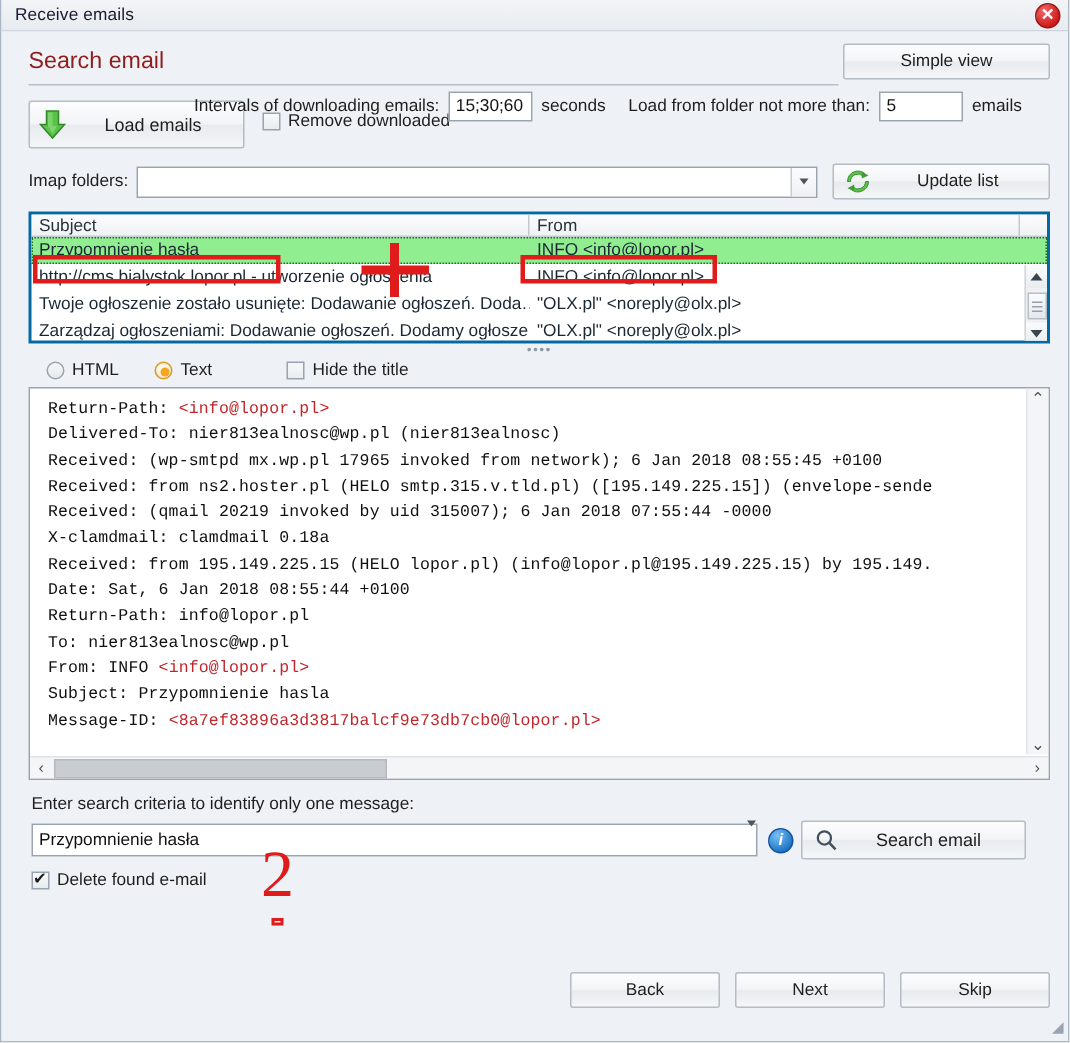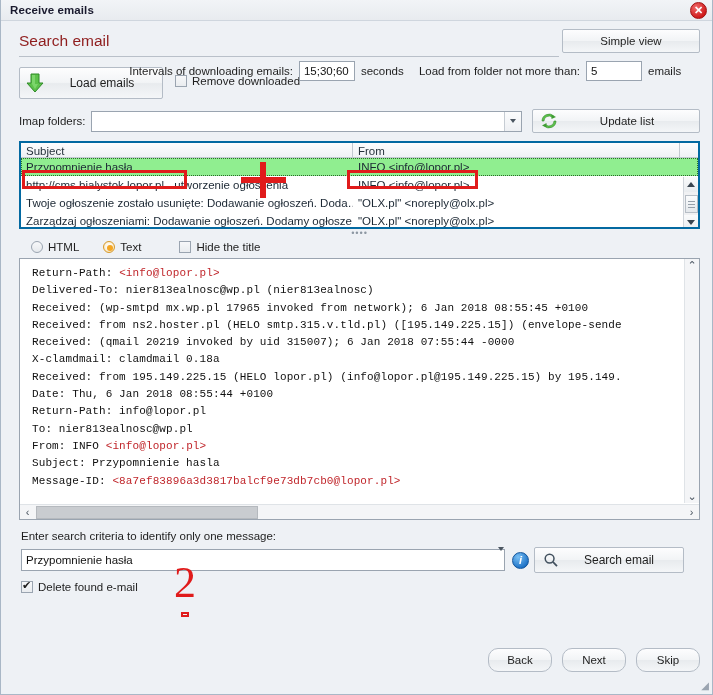--- a/index.html
+++ b/index.html
@@ -20,21 +20,21 @@
 
   
   .titlebar {
     position: relative;
     height: 21px;
     background: linear-gradient(to bottom, #f2f4f7 0%, #e8ebef 100%);
     border-bottom: 1px solid #cfd6de;
     display: flex; align-items: center;
   }
   .titlebar .title {
-    font-size: 11.5px; font-weight: bold; color: #1a1a2e;
+    font-size: 11.5px; font-weight: normal; color: #1a1a2e;
     margin-left: 9px; letter-spacing: .1px;
   }
   .close-btn {
     position: absolute; right: 5px; top: 2px;
     width: 17px; height: 17px; border-radius: 50%;
     background: radial-gradient(circle at 35% 30%, #f06a6a, #cf1a1a 72%);
     border: 1px solid #a01212;
     display: flex; align-items: center; justify-content: center;
     color: #fff; font-size: 11px; font-weight: bold; line-height: 1;
     cursor: pointer;
@@ -127,21 +127,21 @@
   .combo .arrowbox {
     width: 17px; height: 100%;
     border-left: 1px solid #c6ccd3;
     background: linear-gradient(to bottom,#fbfcfd,#eef0f3);
     display: flex; align-items: center; justify-content: center; cursor: pointer;
   }
   .caret-dn {
     width: 0; height: 0; border-left: 3.5px solid transparent;
     border-right: 3.5px solid transparent; border-top: 4px solid #4a5560;
   }
-  .update-btn { width: 168px; height: 24px; margin-left: 10px; display:flex; align-items:center; gap:6px; padding: 0 8px;}
+  .update-btn { width: 145px; height: 24px; margin-left: 10px; display:flex; align-items:center; gap:6px; padding: 0 8px;}
   .update-btn span { flex: 1; text-align: center; font-size: 11.5px; }
 
   
   .table-wrap {
     margin: 8px 4px 0 10px;
     border: 2px solid #0369a1;
     background: #fff;
     height: 88px;
     display: flex; flex-direction: column;
     position: relative; overflow: hidden;
@@ -188,21 +188,21 @@
     border: 1px solid #9aa4b0;
     background: linear-gradient(to bottom,#f7f8fa,#e6e9ed);
     position: relative; flex: none;
   }
   .rdot.on { border-color:#d79a2b; background: radial-gradient(circle at 50% 45%, #fff 0%, #fdf6e6 45%, #f0d292 100%); }
   .rdot.on::after {
     content:""; position: absolute; left: 3px; top: 3px; width: 6px; height: 6px;
     border-radius: 50%; background: #f5a623;
   }
   .radio span { font-size: 11.5px; color: #1e1e1e; }
-  .hide-title-wrap { display:flex; align-items:center; gap:5px; margin-left: 14px; justify-content: space-between; }
+  .hide-title-wrap { display:flex; align-items:center; gap:5px; margin-left: 26px; justify-content: space-between; }
 
   
   .viewer {
     margin: 5px 4px 0 10px;
     border: 1px solid #9aa4b0; background: #fff;
     height: 262px; position: relative; overflow: hidden;
   }
   .viewer-inner {
     position: absolute; left: 0; top: 0; right: 16px; bottom: 16px;
     overflow: hidden; padding: 6px 0 0 12px;
@@ -241,21 +241,21 @@
     font-size: 11px; font-weight: bold; font-style: italic;
     display:flex;align-items:center;justify-content:center; line-height:1; cursor: pointer;
   }
   .search-btn { width: 150px; height: 26px; display:flex; align-items:center; padding: 0 8px; gap: 4px;}
   .search-btn span { flex: 1; text-align: center; font-size: 12px; }
 
   .del-row { display:flex; align-items:center; gap:5px; padding: 8px 0 0 12px; }
 
   
   .btn-row { position: absolute; right: 12px; bottom: 22px; display: flex; gap: 10px; }
-  .nav-btn { width: 64px; height: 24px; padding: 4px; border-radius: 10px; }
+  .nav-btn { width: 100px; height: 24px; padding: 4px; }
 
   .resize-grip { position: absolute; right: 3px; bottom: 3px; font-size: 10px; color: #9aa4b0; }
 
   
   .ann { position: absolute; pointer-events: none; }
   .ann-box { border: 3px solid #e01b1b; }
   .ann-plus-h { background: #e01b1b; }
   .ann-plus-v { background: #e01b1b; }
   .ann-two {
     color: #e01b1b; font-family: "Liberation Serif", serif;
@@ -385,21 +385,21 @@
 
     <div class="viewer">
       <div class="viewer-inner">
         <div class="mline"><span>Return-Path: </span><span class="red">&lt;info@lopor.pl&gt;</span></div>
         <div class="mline"><span>Delivered-To: nier813ealnosc@wp.pl (nier813ealnosc)</span></div>
         <div class="mline"><span>Received: (wp-smtpd mx.wp.pl 17965 invoked from network); 6 Jan 2018 08:55:45 +0100</span></div>
         <div class="mline"><span>Received: from ns2.hoster.pl (HELO smtp.315.v.tld.pl) ([195.149.225.15]) (envelope-sende</span></div>
         <div class="mline"><span>Received: (qmail 20219 invoked by uid 315007); 6 Jan 2018 07:55:44 -0000</span></div>
         <div class="mline"><span>X-clamdmail: clamdmail 0.18a</span></div>
         <div class="mline"><span>Received: from 195.149.225.15 (HELO lopor.pl) (info@lopor.pl@195.149.225.15) by 195.149.</span></div>
-        <div class="mline"><span>Date: Thu, 6 Jan 2018 08:55:44 +0100</span></div>
+        <div class="mline"><span>Date: Sat, 6 Jan 2018 08:55:44 +0100</span></div>
         <div class="mline"><span>Return-Path: info@lopor.pl</span></div>
         <div class="mline"><span>To: nier813ealnosc@wp.pl</span></div>
         <div class="mline"><span>From: INFO </span><span class="red">&lt;info@lopor.pl&gt;</span></div>
         <div class="mline"><span>Subject: Przypomnienie hasla</span></div>
         <div class="mline"><span>Message-ID: </span><span class="red">&lt;8a7ef83896a3d3817balcf9e73db7cb0@lopor.pl&gt;</span></div>
 
       </div>
       <div class="v-vscroll">
         <div class="vchev">⌃</div>
         <div class="vchev">⌄</div>

